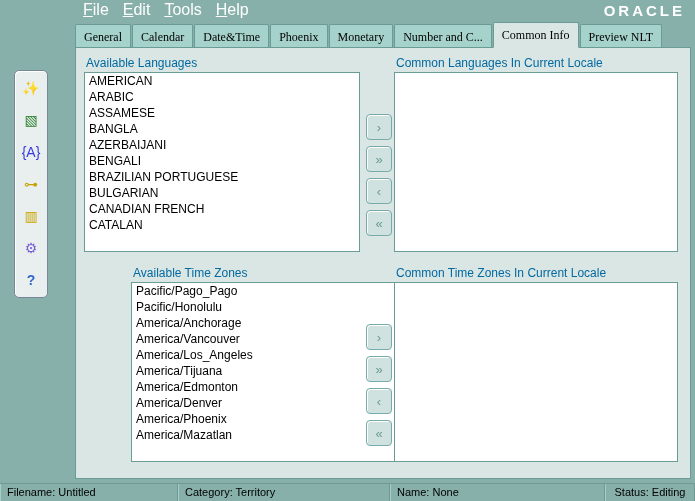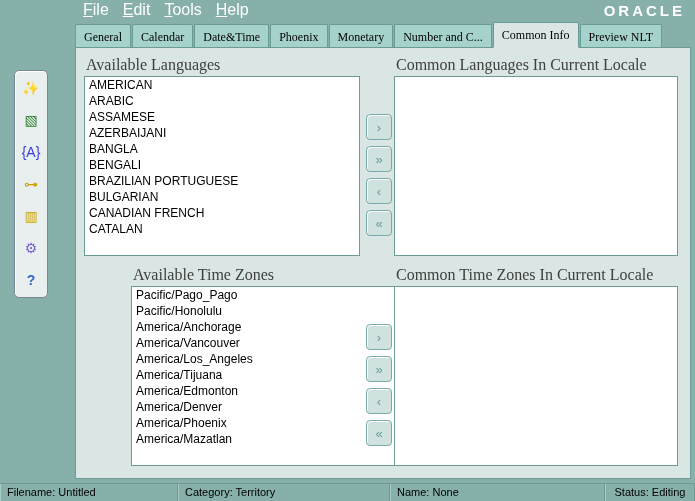--- a/index.html
+++ b/index.html
@@ -64,21 +64,21 @@
     top: 0; height: 26px;
     border-bottom: 1px solid #d9e6e4;
     z-index: 2;
   }
   .panel {
     position: absolute; top: 47px; left: 75px; right: 4px; bottom: 22px;
     background: #d9e6e4;
     border: 1px solid #6a9b95;
   }
   .section-label {
-    font-size: 16px; color: #404040; margin-bottom: 2px; padding-left: 2px; font-family: Liberation Serif, serif;
+    font-size: 12px; color: #0369a1; margin-bottom: 2px; padding-left: 2px;
   }
   .quad {
     position: absolute;
   }
   .quad.tl { top: 8px; left: 8px; width: 276px; }
   .quad.tr { top: 8px; left: 318px; right: 12px; }
   .quad.bl { top: 218px; left: 8px; width: 276px; margin-left: 47px; }
   .quad.br { top: 218px; left: 318px; right: 12px; }
   .listbox {
     background: #fff; border: 1px solid #6a9b95;
@@ -160,22 +160,22 @@
   </div>
 
 <div class="panel">
 
   <div class="quad tl">
     <div class="section-label">Available Languages</div>
     <div class="listbox" id="lb-avail-lang">
         <div class="li">AMERICAN</div>
         <div class="li">ARABIC</div>
         <div class="li">ASSAMESE</div>
+        <div class="li">BANGLA</div>
         <div class="li">AZERBAIJANI</div>
-        <div class="li">BANGLA</div>
         <div class="li">BENGALI</div>
         <div class="li">BRAZILIAN PORTUGUESE</div>
         <div class="li">BULGARIAN</div>
         <div class="li">CANADIAN FRENCH</div>
         <div class="li">CATALAN</div>
       </div>
   </div>
 
   <div class="quad tr">
     <div class="section-label">Common Languages In Current Locale</div>

